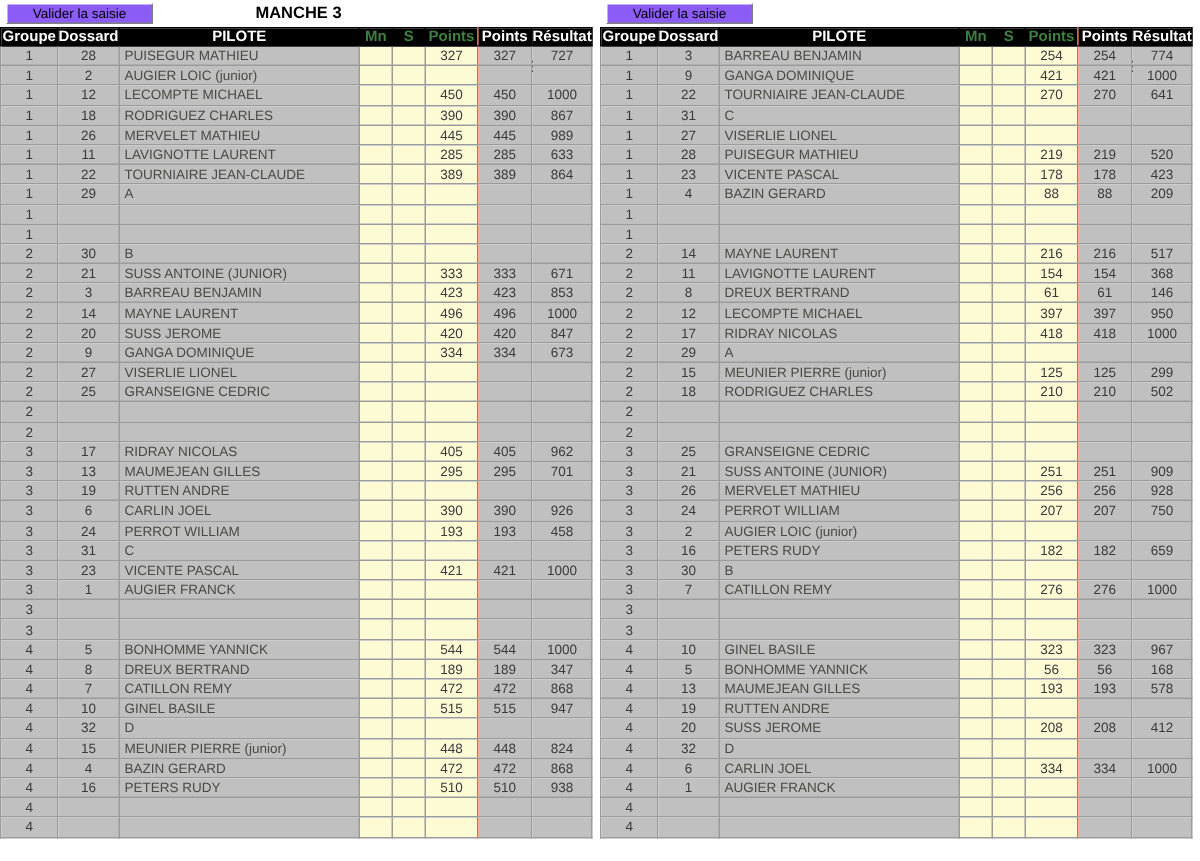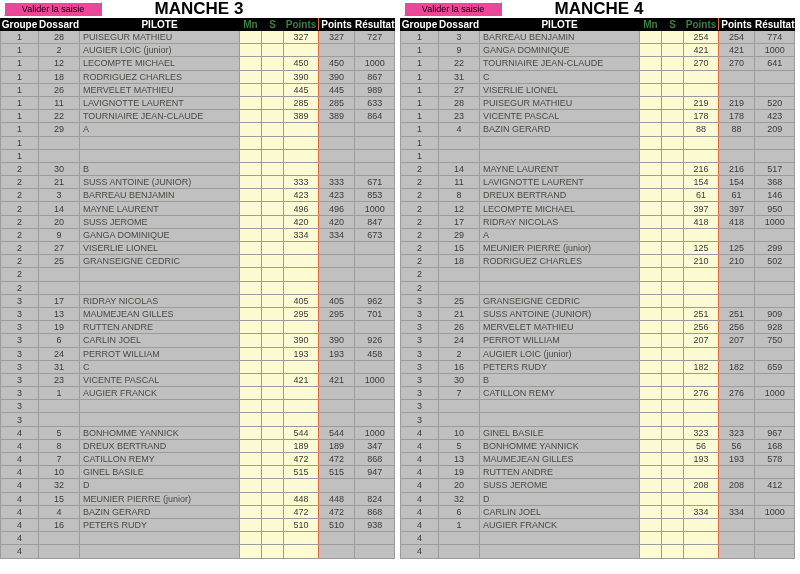--- a/index.html
+++ b/index.html
@@ -11,33 +11,33 @@
   }
   #root{position:relative;width:800px;height:574px;}
 
   
   .toolbar{
     position:absolute;top:0;left:0;width:800px;height:18px;
     background:#ffffff;
   }
   .valid-btn{
     position:absolute;top:2px;height:14px;
-    background:#ec4899;
+    background:#8b5cf6;
     border:1px solid #ffffff;
     border-right-color:#808080;border-bottom-color:#808080;
     color:#000000;font-size:9px;line-height:13px;text-align:center;
     box-sizing:border-box;
     cursor:pointer;
   }
   #valid-left{left:4px;width:98px;}
   #valid-right{left:404px;width:98px;}
 
   .manche-title{
     position:absolute;top:2px;height:14px;
-    font-size:17px;font-weight:bold;color:#000;
+    font-size:11px;font-weight:bold;color:#000;
     line-height:14px;text-align:center;
   }
   #manche-left{left:104px;width:190px;}
   #manche-right{left:504px;width:190px;}
 
   .tache-title{
     position:absolute;top:2px;height:14px;
     font-size:11px;font-weight:bold;color:#000;
     line-height:14px;text-align:center;margin-top:36px;
   }
@@ -92,21 +92,20 @@
 <body>
 
 <div id="root">
 
   <div class="toolbar">
     <div class="valid-btn" id="valid-left">Valider la saisie</div>
     <div class="manche-title" id="manche-left">MANCHE 3</div>
     <div class="tache-title" id="tache-left">TACHE H</div>
 
     <div class="valid-btn" id="valid-right">Valider la saisie</div>
-    <div class="manche-title" id="manche-right">MANCHE 4</div>
     <div class="tache-title" id="tache-right">TACHE C</div>
   </div>
 
   <table class="grid" id="grid-left">
     <colgroup>
       <col class="c-groupe">
         <col class="c-dossard">
         <col class="c-pilote">
       <col class="c-mn">
         <col class="c-s">

